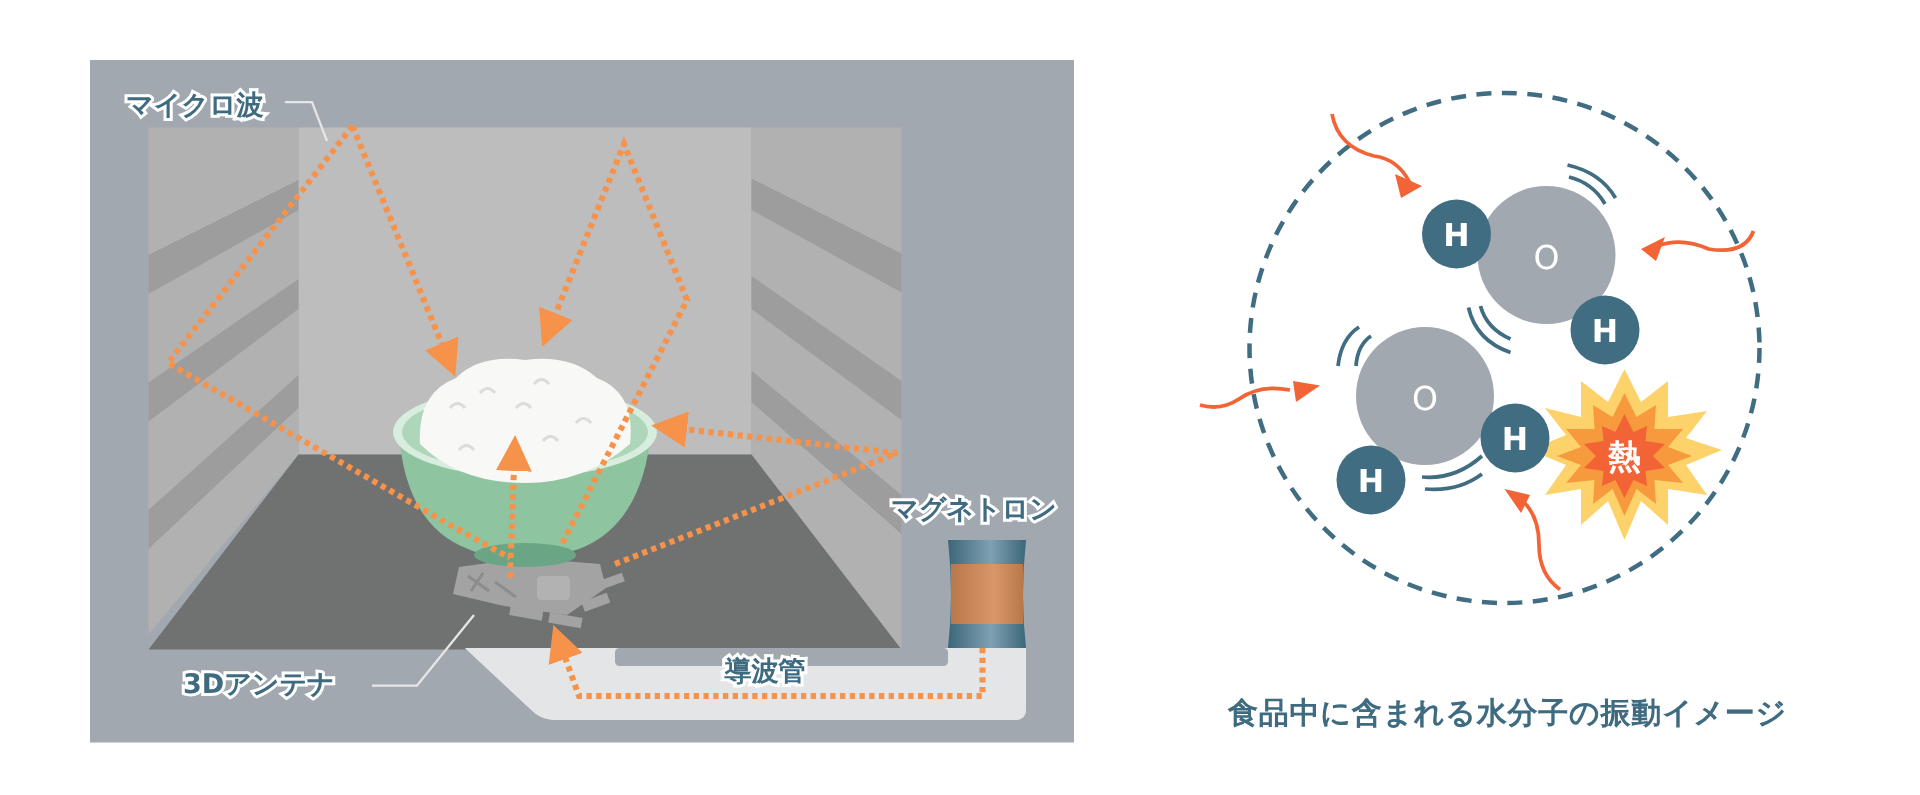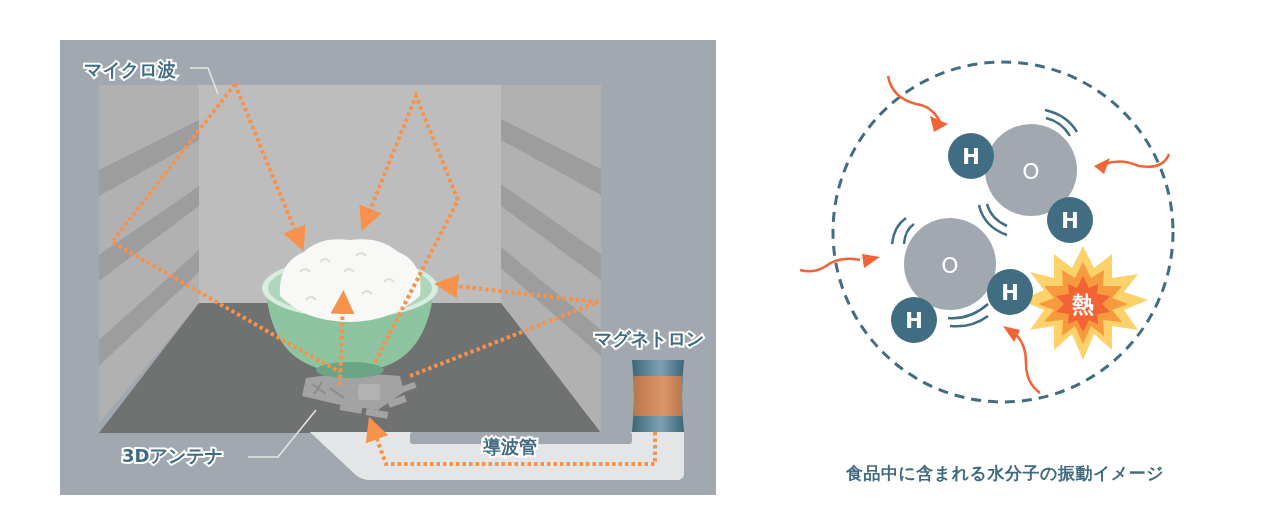--- a/index.html
+++ b/index.html
@@ -1,19 +1,19 @@
 <!DOCTYPE html>
 <html><head>
 <meta charset="utf-8">
 <style>
   html,body{margin:0;padding:0;background:#ffffff;}
   body{width:1280px;height:530px;position:relative;overflow:hidden;font-family:"DejaVu Sans","Liberation Sans",sans-serif;}
   svg{position:absolute;left:0;top:0;}
   .lbl{font-family:"DejaVu Sans","Liberation Sans",sans-serif;font-weight:bold;}
-  .caption{position:absolute;left:770px;top:462px;width:470px;text-align:center;font-family:"DejaVu Sans","Liberation Sans",sans-serif;font-weight:bold;font-size:17px;color:#3f6b80;letter-spacing:0.5px;}
+  .caption{position:absolute;left:770px;top:462px;width:470px;text-align:center;font-family:"DejaVu Sans","Liberation Sans",sans-serif;font-weight:bold;font-size:20px;color:#3f6b80;letter-spacing:0.5px;}
 </style>
 </head>
 <body>
 
 <svg width="1280" height="530" viewBox="0 0 1280 530">
   <defs>
     <linearGradient id="capGrad" x1="0" x2="1" y1="0" y2="0">
       <stop offset="0" stop-color="#3b6679"></stop>
       <stop offset="0.55" stop-color="#7fa1b1"></stop>
       <stop offset="1" stop-color="#3b6679"></stop>

